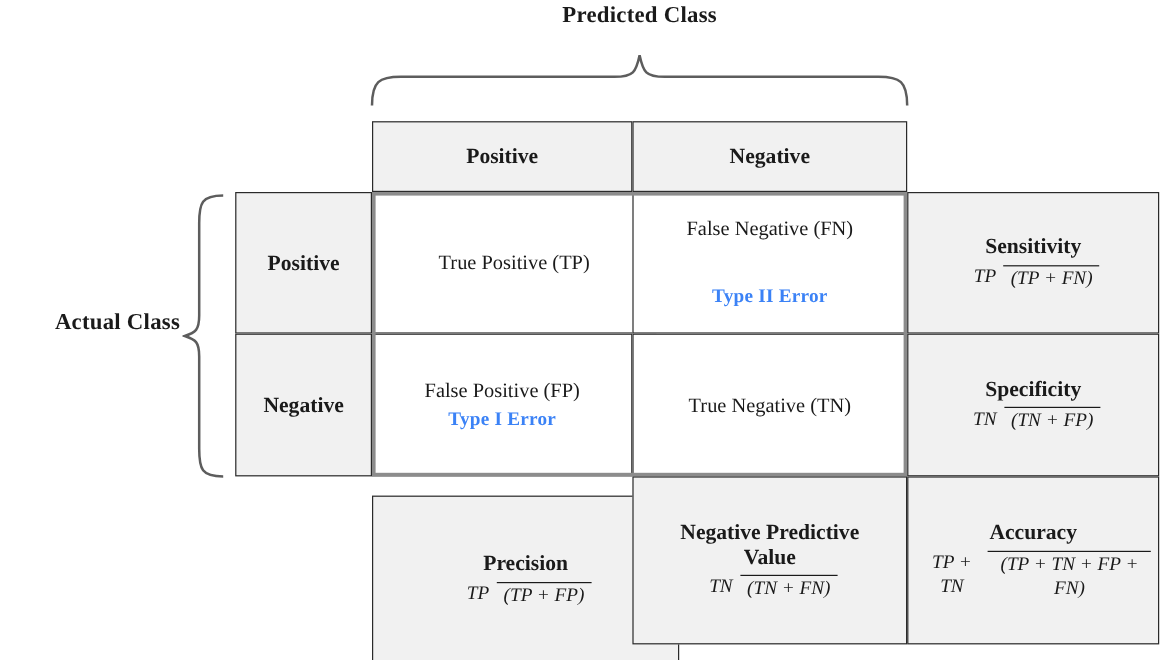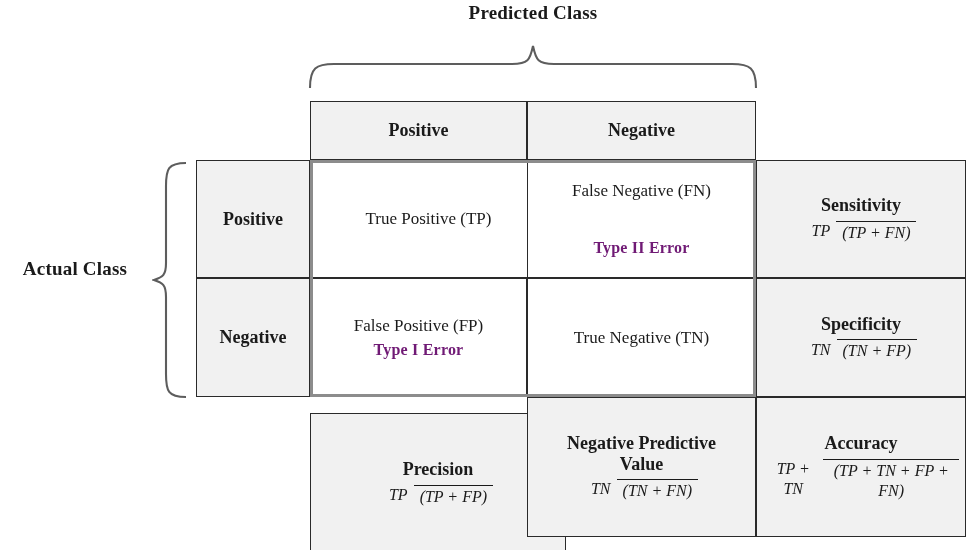--- a/index.html
+++ b/index.html
@@ -28,21 +28,21 @@
     text-align: center;
     font-weight: bold;
     font-size: 19px;
     letter-spacing: .2px;
   }
 
   #actual-class-title {
     position: absolute;
     left: 0px; top: 258px;
     width: 150px;
-    text-align: center;
+    text-align: right;
     font-weight: bold;
     font-size: 19px;
     letter-spacing: .2px;
   }
 
   
   #top-brace {
     position: absolute;
     left: 306px; top: 44px;
     width: 454px; height: 46px;
@@ -76,21 +76,21 @@
     font-size: 18px;
     line-height: 1.12;
   }
   .cell .plain {
     font-size: 17px;
     line-height: 1.15;
   }
   .cell .errlabel {
     font-weight: bold;
     font-size: 16px;
-    color: #701a75;
+    color: #3b82f6;
     margin-top: 6px;
     letter-spacing: .2px;
   }
 
   
   .frac {
     display: inline-flex;
     flex-direction: row;
     align-items: center;
     margin-top: 5px;

